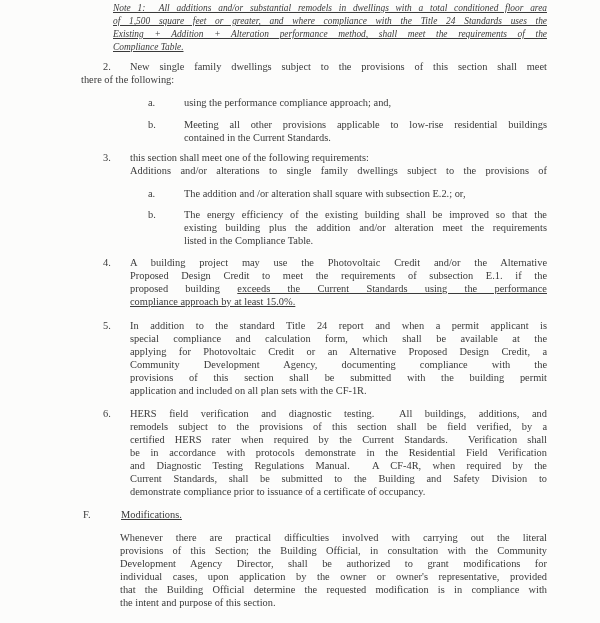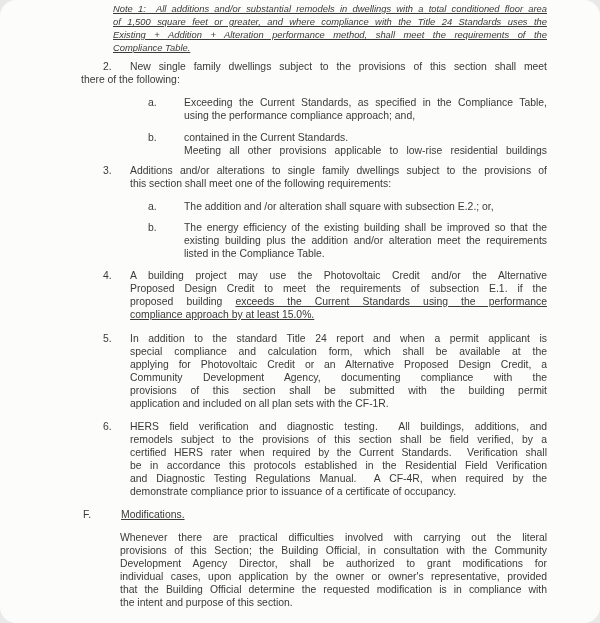--- a/index.html
+++ b/index.html
@@ -3,27 +3,26 @@
 <meta charset="utf-8">
 <style>
   html,body { margin:0; padding:0; }
   body { background:#e9e9e9; }
   .page {
     position:relative;
     width:600px; height:623px;
     margin:0;
     background:#fcfcfb;
     color:#3a3a3a;
-    font-family:Liberation Sans, sans-serif;
+    font-family:Liberation Serif, serif;
     font-size:10.4px;
     line-height:13px;
     padding-top:2px;
     box-sizing:border-box;
     overflow:hidden;
-    border-radius:16px;
   }
   .line {
     text-align:justify;
     text-align-last:justify;
     max-height:13px;
     overflow:hidden;
   }
   .line.last { text-align-last:left; }
   .u { text-decoration:underline;margin-top:12px; }
 
@@ -75,38 +74,37 @@
     <div class="line p2row">
       <span class="p2num">2.</span>
       <span class="p2body">New single family dwellings subject to the provisions of this section shall meet</span>
     </div>
     <div class="line last">there of the following:</div>
   </div>
 
   <div class="item sub mt10">
     <span class="num">a.</span>
     <div class="body">
-        <div class="line">Exceeding the Current Standards, as specified in the Compliance Table,</div>
         <div class="line last">using the performance compliance approach; and,</div>
       </div>
   </div>
 
   <div class="item sub mt9">
     <span class="num">b.</span>
     <div class="body">
+        <div class="line">Meeting all other provisions applicable to low-rise residential buildings</div>
         <div class="line last">contained in the Current Standards.</div>
-        <div class="line">Meeting all other provisions applicable to low-rise residential buildings</div>
       </div>
   </div>
 
   <div class="item npara mt7">
     <span class="num">3.</span>
     <div class="body">
+        <div class="line last">this section shall meet one of the following requirements:</div>
         <div class="line">Additions and/or alterations to single family dwellings subject to the provisions of</div>
-        <div class="line last">this section shall meet one of the following requirements:</div>
       </div>
   </div>
 
   <div class="item sub mt10">
     <span class="num">a.</span>
     <div class="body">
         <div class="line last">The addition and /or alteration shall square with subsection E.2.; or,</div>
       </div>
   </div>
 
@@ -140,22 +138,23 @@
         <div class="line last">application and included on all plan sets with the CF-1R.</div>
       </div>
   </div>
 
   <div class="item npara mt10">
     <span class="num">6.</span>
     <div class="body">
         <div class="line">HERS field verification and diagnostic testing.&nbsp; All buildings, additions, and</div>
         <div class="line">remodels subject to the provisions of this section shall be field verified, by a</div>
         <div class="line">certified HERS rater when required by the Current Standards.&nbsp; Verification shall</div>
-        <div class="line">be in accordance this protocols established in the Residential Field Verification</div>
+        <div class="line">be in accordance with protocols demonstrate in the Residential Field Verification</div>
         <div class="line">and Diagnostic Testing Regulations Manual.&nbsp; A CF-4R, when required by the</div>
+        <div class="line">Current Standards, shall be submitted to the Building and Safety Division to</div>
         <div class="line last">demonstrate compliance prior to issuance of a certificate of occupancy.</div>
       </div>
   </div>
 
   <div class="fhead mt10">
     <span class="fletter">F.</span><span class="ftitle">Modifications.</span>
   </div>
 
   <div class="closing mt10">
       <div class="line">Whenever there are practical difficulties involved with carrying out the literal</div>

